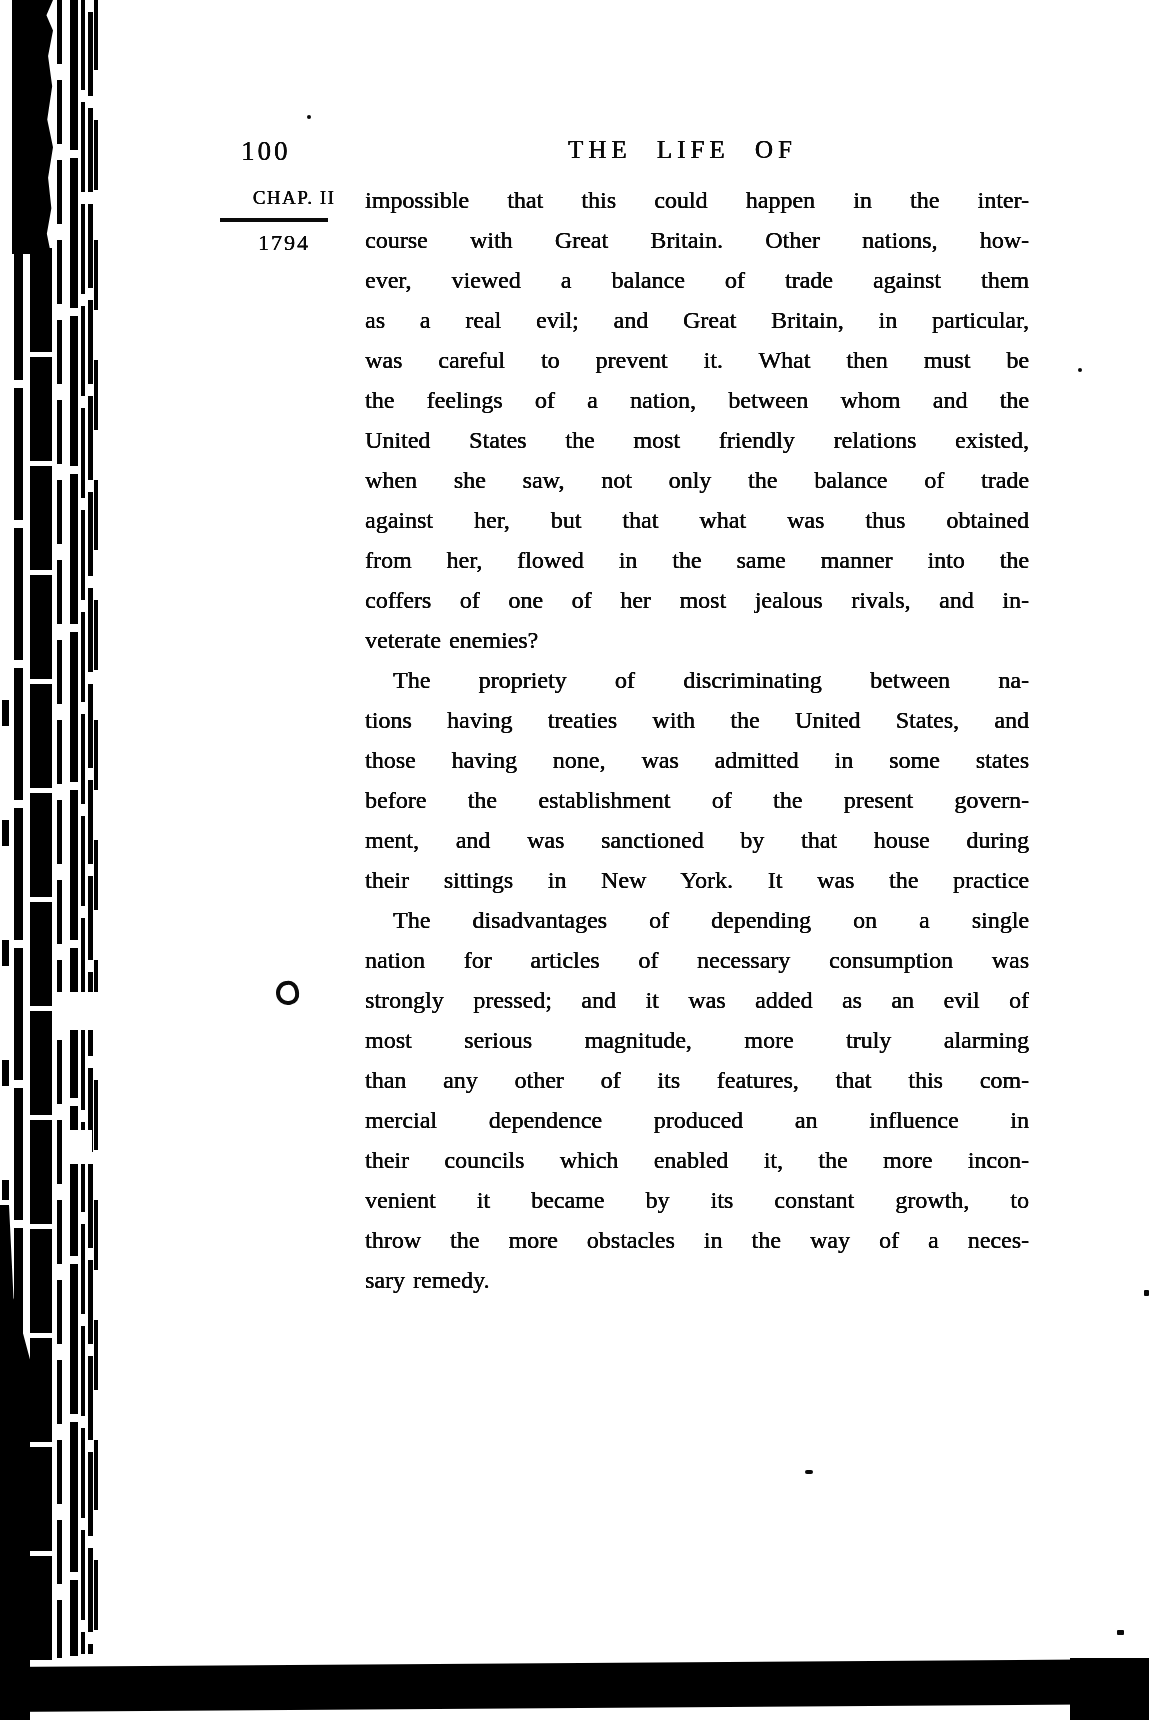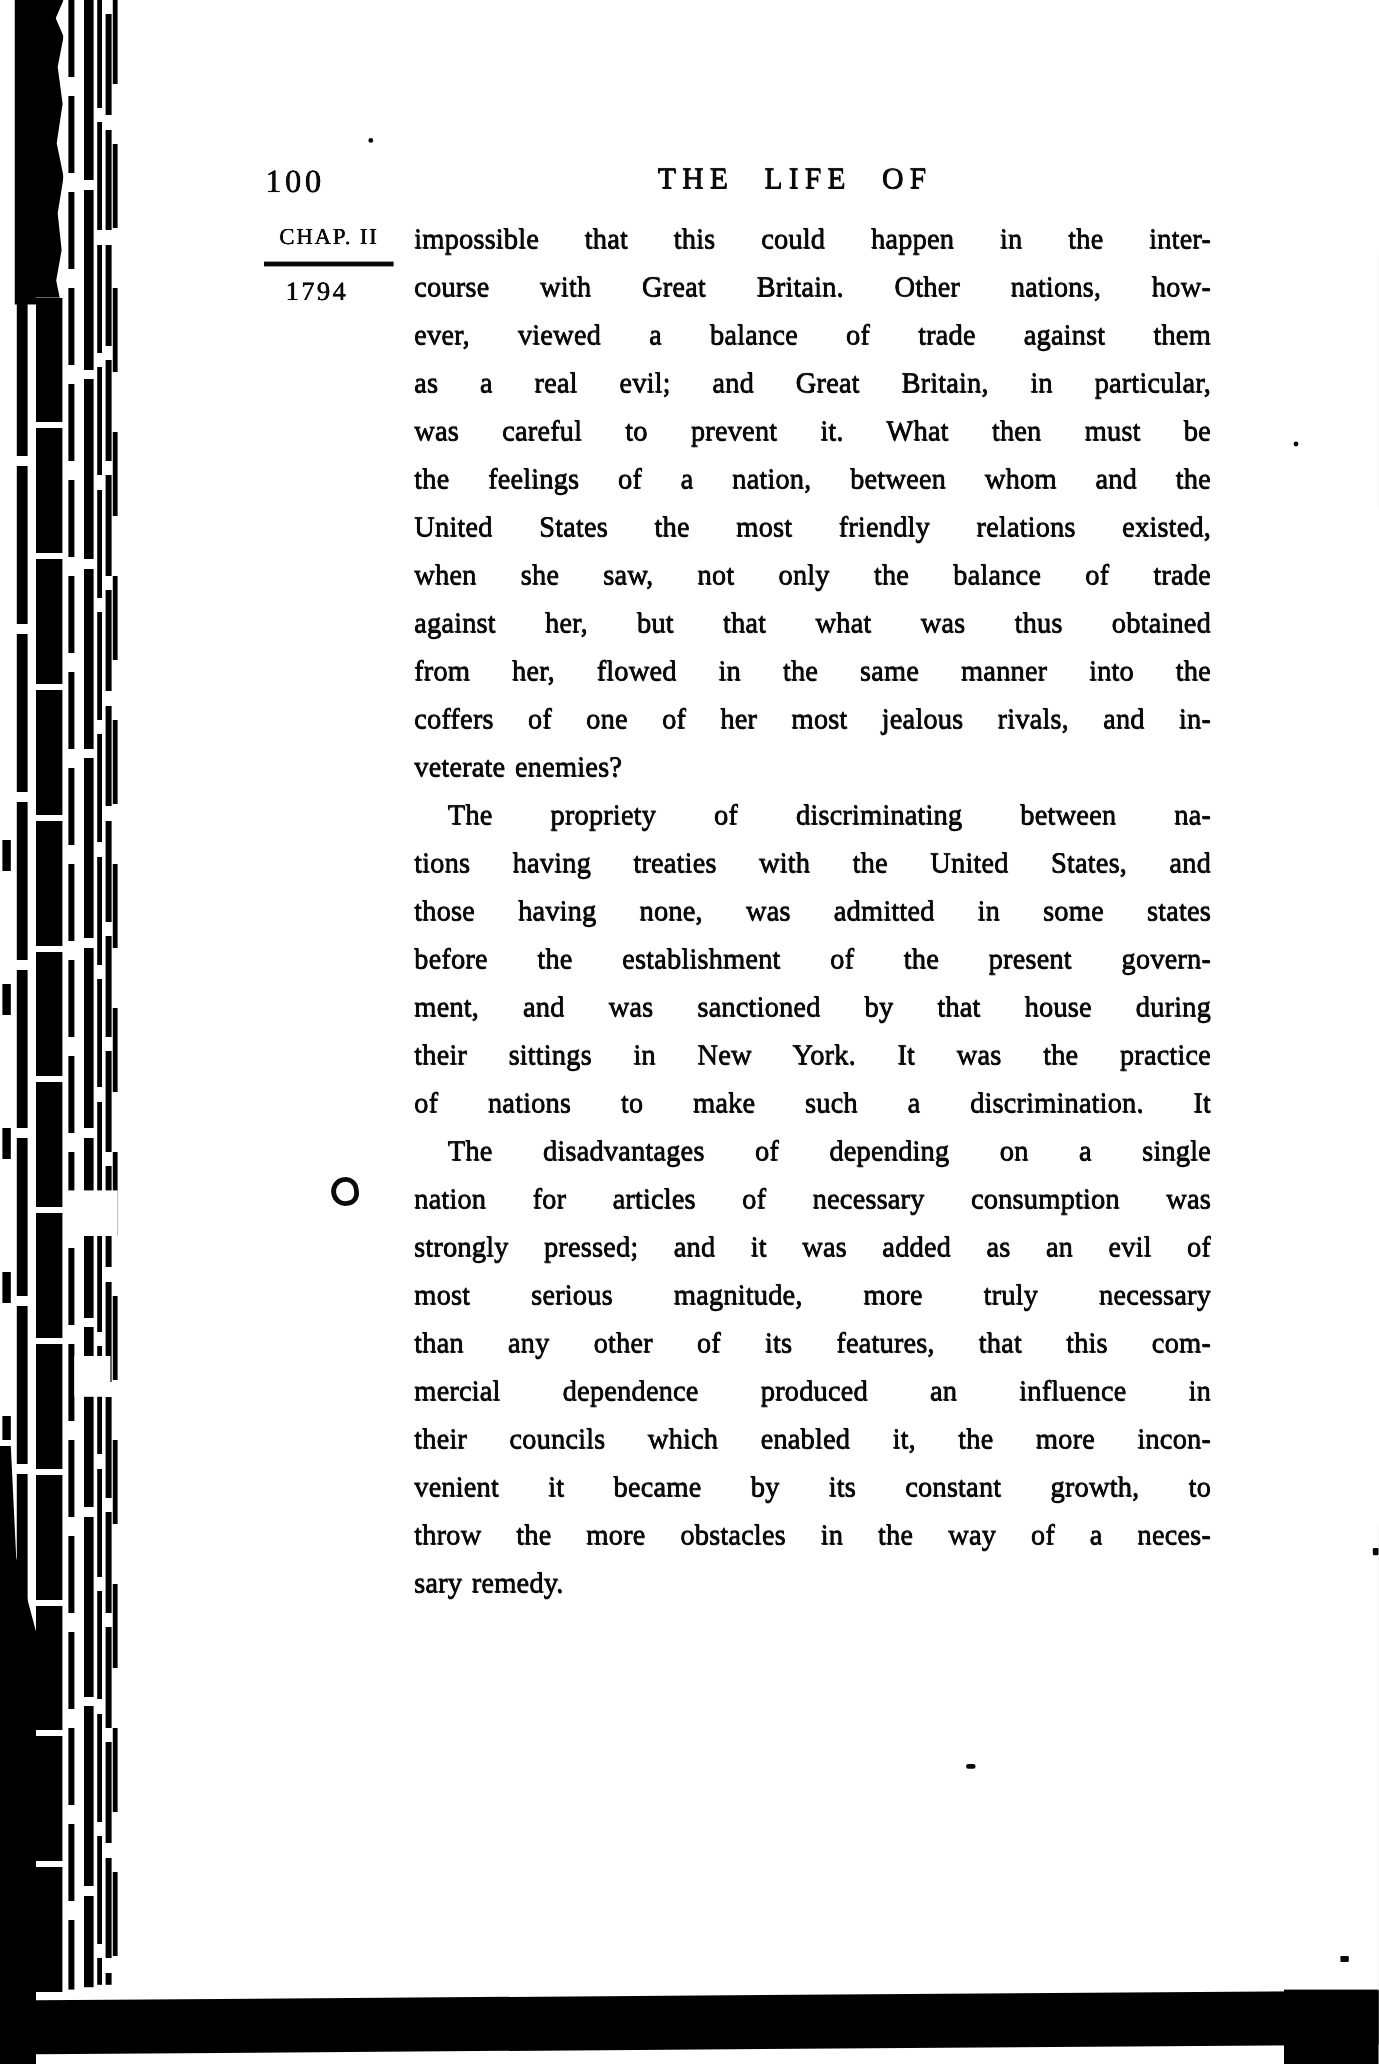--- a/index.html
+++ b/index.html
@@ -1,21 +1,21 @@
 <!DOCTYPE html>
 <html><head>
 <meta charset="utf-8">
 <style>
   html,body { margin:0; padding:0; background:#e8e8e8; }
   .page {
     position:relative; width:1149px; height:1720px; background:#ffffff;
     overflow:hidden; font-family:"Liberation Serif","DejaVu Serif",serif;
     color:#0a0a0a;
   }
-  .ink { text-shadow:0 0 .6px currentColor, .3px .3px 0 currentColor; }
+  .ink { text-shadow:0 0 .6px currentColor, .3px .3px 0 currentColor;margin-left:20px; }
 
   
   .pagenum  { position:absolute; left:221px; top:136px; font-size:27px; letter-spacing:3px; }
   .runhead  { position:absolute; left:548px; top:136px; font-size:25px; letter-spacing:5px; word-spacing:14px; }
   .chap     { position:absolute; left:218px; top:187px; width:112px; text-align:center; font-size:19px; letter-spacing:1.5px; }
   .mrule    { position:absolute; left:220px; top:218px; width:108px; height:4px; background:#0a0a0a; }
   .year     { position:absolute; left:214px; top:230px; width:100px; text-align:center; font-size:22px; letter-spacing:2px; }
 
   .bodytext { position:absolute; left:345px; top:180px; width:664px; font-size:24px; line-height:40px; word-spacing:2px; }
   .line { text-align:justify; text-align-last:justify; height:40px; overflow:hidden; }
@@ -100,27 +100,26 @@
         <div class="line">coffers of one of her most jealous rivals, and in-</div>
         <div class="line last">veterate enemies?</div>
       </div>
       <div>
         <div class="line indent">The propriety of discriminating between na-</div>
         <div class="line">tions having treaties with the United States, and</div>
         <div class="line">those having none, was admitted in some states</div>
         <div class="line">before the establishment of the present govern-</div>
         <div class="line">ment, and was sanctioned by that house during</div>
         <div class="line">their sittings in New York. It was the practice</div>
-        <div class="line">of nations to make such a discrimination. It</div>
       </div>
       <div>
         <div class="line indent">The disadvantages of depending on a single</div>
         <div class="line">nation for articles of necessary consumption was</div>
         <div class="line">strongly pressed; and it was added as an evil of</div>
-        <div class="line">most serious magnitude, more truly necessary</div>
+        <div class="line">most serious magnitude, more truly alarming</div>
         <div class="line">than any other of its features, that this com-</div>
         <div class="line">mercial dependence produced an influence in</div>
         <div class="line">their councils which enabled it, the more incon-</div>
         <div class="line">venient it became by its constant growth, to</div>
         <div class="line">throw the more obstacles in the way of a neces-</div>
         <div class="line last">sary remedy.</div>
       </div>
     </div>
 
   <div class="speck" id="s1"></div>

